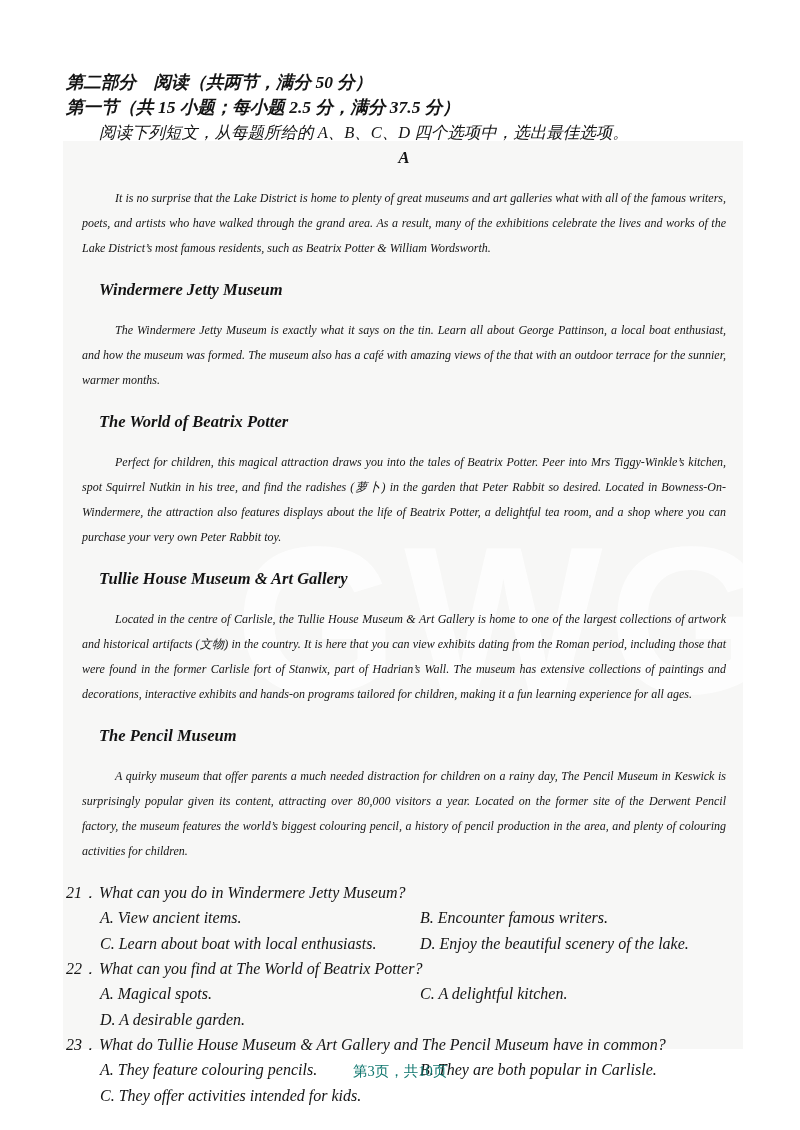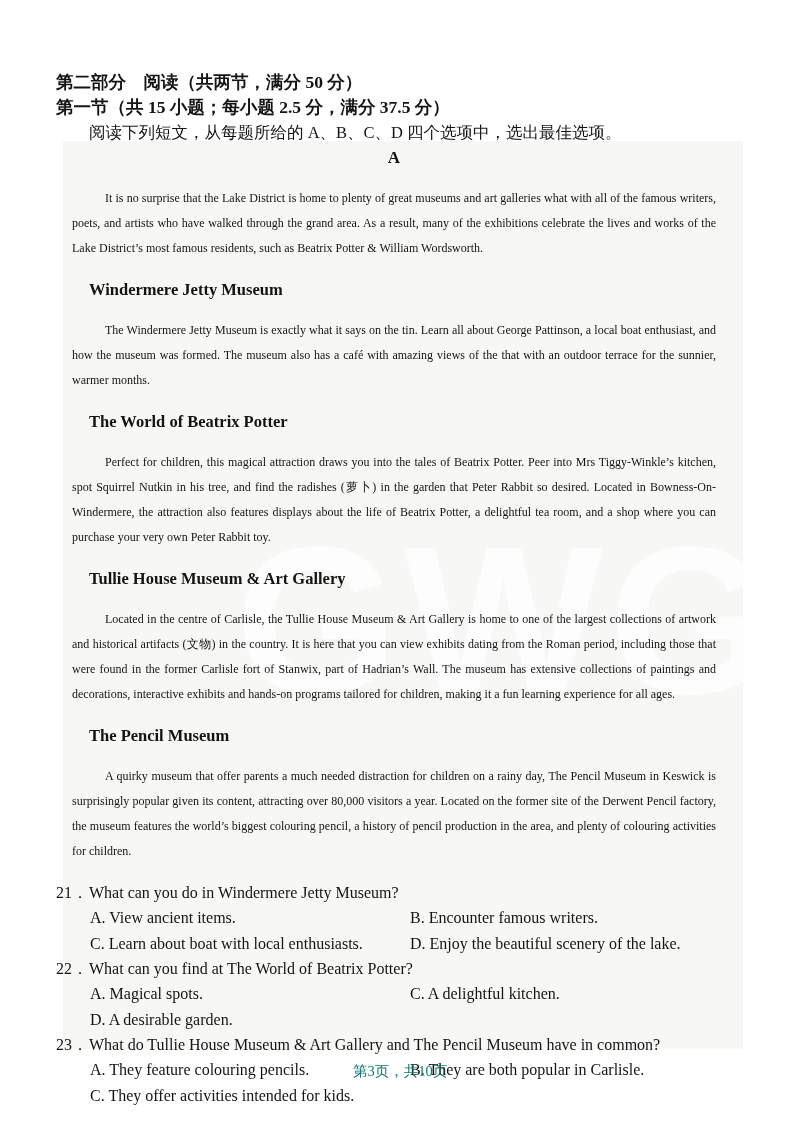--- a/index.html
+++ b/index.html
@@ -33,23 +33,24 @@
     font-size: 210px;
     font-weight: bold;
     letter-spacing: 6px;
     color: #ffffff;
     opacity: 0.85;
     user-select: none;
     pointer-events: none;
   }
   .content {
     position: absolute;
-    left: 56px;
+    left: 66px;
     top: 70px;
     width: 676px;
+    font-style: italic;
   }
   .part-title, .section-title {
     font-size: 17.5px;
     font-weight: bold;
     line-height: 25px;
     white-space: nowrap;
   }
   .instruction {
     font-size: 16.5px;
     line-height: 25px;

